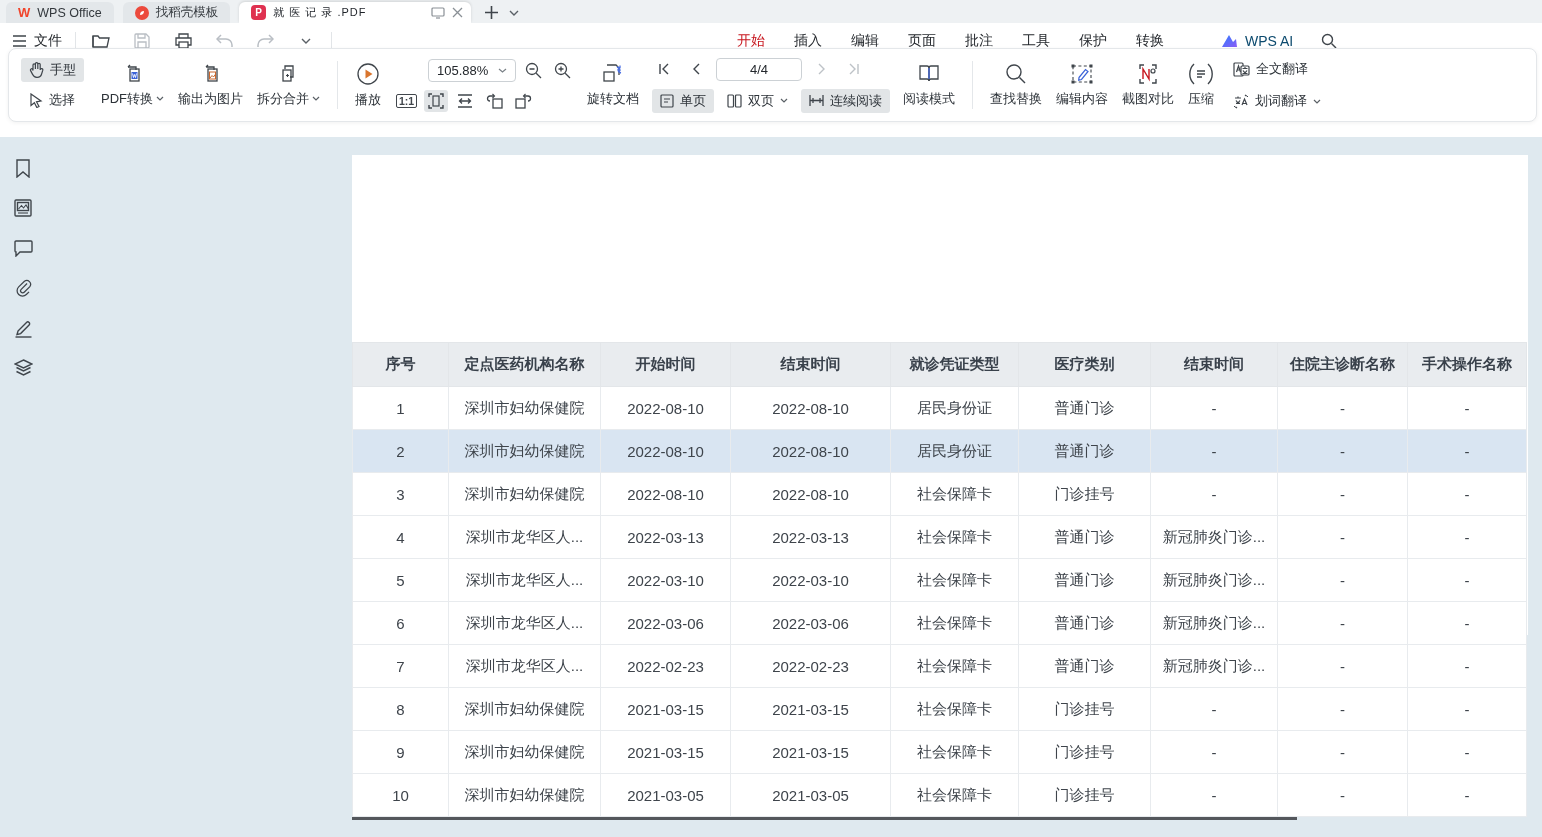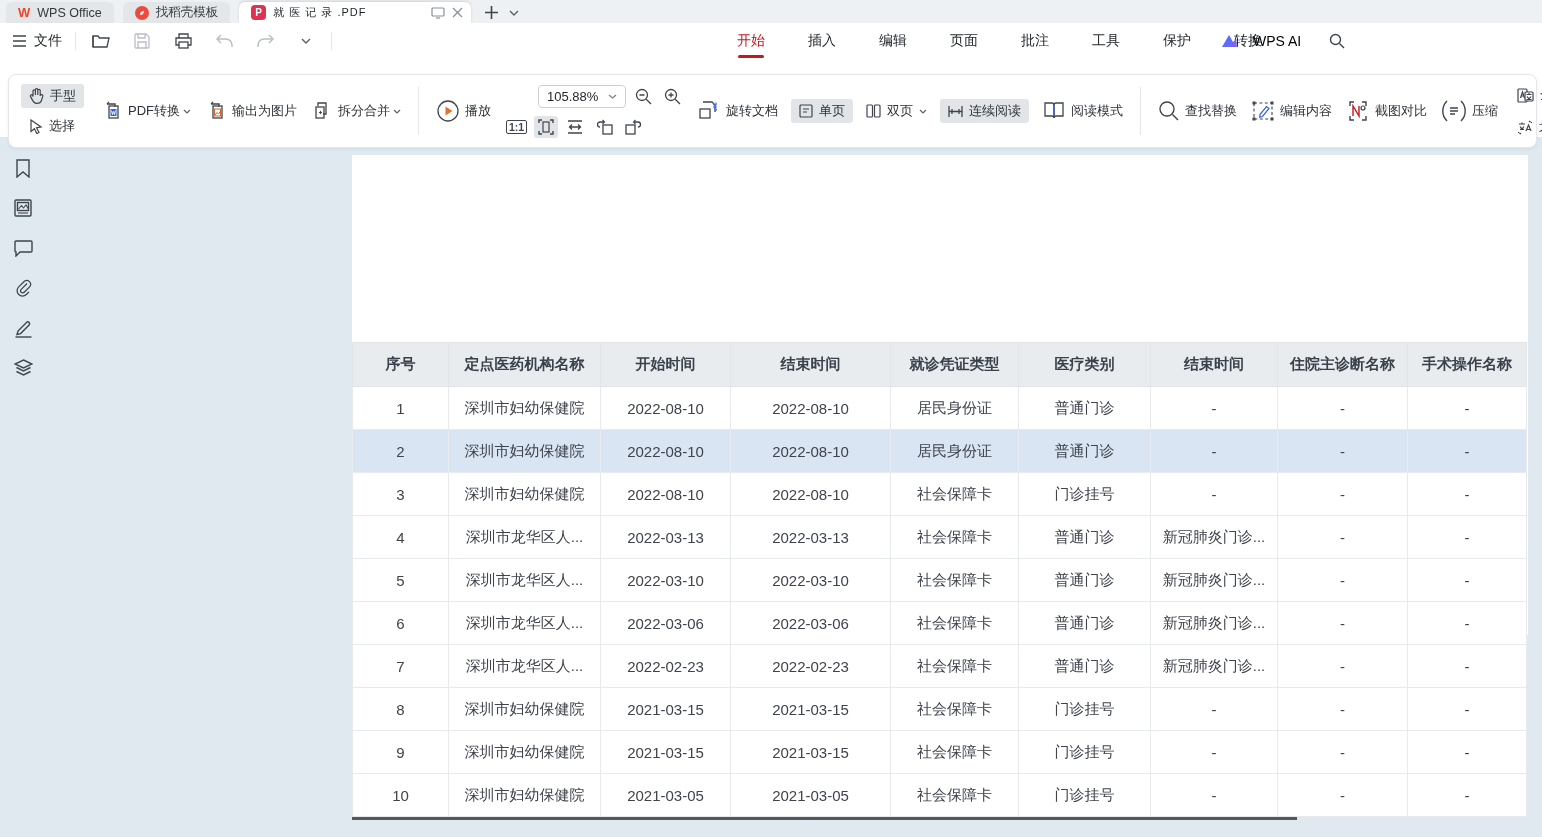--- a/index.html
+++ b/index.html
@@ -17,38 +17,38 @@
   .badge-round { width:14px; height:14px; border-radius:50%; background:#ec4a3d; display:flex; align-items:center; justify-content:center; }
   .badge-square { width:15px; height:15px; border-radius:4px; background:#df3150; color:#fff; font-size:10px; font-weight:bold;
                   display:flex; align-items:center; justify-content:center; }
   .tab-after { display:flex; align-items:center; gap:10px; margin-left:4px; height:21px; }
 
   
   .menubar { height:35px; background:#fff; display:flex; align-items:center; position:relative; }
   .file-btn { display:flex; align-items:center; gap:7px; font-size:14px; margin-left:12px; color:#24282d; }
   .mdiv { width:1px; height:18px; background:#e2e5e8; margin:0 13px; }
   .quick-icons { display:flex; align-items:center; gap:17px; }
-  .menus { position:absolute; left:737px; top:0; height:35px; display:flex; align-items:center; gap:43px; }
+  .menus { position:absolute; left:737px; top:0; height:35px; display:flex; align-items:center; gap:29px; }
   .menu-item { font-size:14px; color:#24282d; position:relative; cursor:default; }
   .menu-item.active { color:#c7161e; }
   .menu-item.active::after { content:""; position:absolute; left:1px; right:1px; bottom:-8px; height:3px; background:#c7161e; border-radius:2px; }
-  .wpsai { display:flex; align-items:center; gap:15px; font-size:14px; margin-left:31px; color:#000000; }
+  .wpsai { display:flex; align-items:center; gap:7px; font-size:14px; margin-left:31px; color:#0c4a6e; }
 
   
   .canvas { position:absolute; left:0; right:0; top:137px; bottom:0; background:#dfe9ef; }
 
   
-  .toolbar { position:absolute; left:8px; right:5px; top:74px; height:74px; background:#fff;
+  .toolbar { position:absolute; left:8px; right:5px; top:48px; height:74px; background:#fff;
              border:1px solid #e4e7ea; border-radius:8px; box-shadow:0 1px 4px rgba(0,0,0,.06);
              display:flex; align-items:center; padding:0 12px; z-index:6; }
   .vdiv { width:1px; height:48px; background:#e4e7ea; margin:0 10px; flex:none; }
   .tool-stack { display:flex; flex-direction:column; gap:6px; margin-right:10px; }
   .smallbtn { display:flex; align-items:center; gap:6px; font-size:13px; padding:3px 8px; border-radius:3px; color:#2c3238; white-space:nowrap; }
   .smallbtn.on { background:#e2e5e7; }
-  .bigbtn { display:flex; flex-direction:row; align-items:center; justify-content:center; gap:5px;
+  .bigbtn { display:flex; flex-direction:column; align-items:center; justify-content:center; gap:5px;
             padding:4px 7px; border-radius:4px; font-size:13px; color:#2c3238; white-space:nowrap; }
   .bigbtn .lbl { display:flex; align-items:center; gap:3px; }
   .ctrl-col { display:flex; flex-direction:column; gap:8px; margin:0 6px; }
   .ctrl-row { display:flex; align-items:center; gap:5px; }
   .zoombox { display:flex; align-items:center; justify-content:space-between; width:88px; height:23px;
              border:1px solid #ccd1d5; border-radius:4px; padding:0 8px; font-size:13px; color:#24282d;margin-left:34px; }
   .pagebox { width:86px; height:23px; border:1px solid #ccd1d5; border-radius:4px; font-size:13px;
              display:flex; align-items:center; justify-content:center; color:#24282d; }
   .icbtn { min-width:24px; height:22px; display:flex; align-items:center; justify-content:center; border-radius:3px; padding:0 2px; }
   .icbtn.on { background:#e2e5e7; }
@@ -324,20 +324,45 @@
       <rect x="3" y="9" width="10" height="9" stroke="#3f454b" stroke-width="1.3" fill="#fff"></rect>
       <path d="M16 4 a4 4 0 0 1 3 4 M19 2.5 v2.2 h-2.2" stroke="#4a6fe3" stroke-width="1.3"></path>
       <path d="M20 10 a4 4 0 0 1-3-4" stroke="#4a6fe3" stroke-width="1.3"></path>
     </svg>
     <span class="lbl">
         <span>旋转文档</span>
       </span>
   </div>
 
   <div class="ctrl-col">
+    <div class="ctrl-row" style="gap:8px">
+      <span class="icbtn">
+        <svg width="12" height="12" viewBox="0 0 12 12" fill="none" stroke="#3f454b" stroke-width="1.4">
+            <path d="M2 1v10 M10 1 L5 6 l5 5"></path>
+          </svg>
+      </span>
+      <span class="icbtn">
+        <svg width="8" height="12" viewBox="0 0 8 12" fill="none" stroke="#3f454b" stroke-width="1.4">
+            <path d="M7 1 L2 6 l5 5"></path>
+          </svg>
+      </span>
+      <div class="pagebox">
+          <span>4/4</span>
+        </div>
+      <span class="icbtn">
+        <svg width="8" height="12" viewBox="0 0 8 12" fill="none" stroke="#bdc2c7" stroke-width="1.4">
+            <path d="M1 1 l5 5 -5 5"></path>
+          </svg>
+      </span>
+      <span class="icbtn">
+        <svg width="12" height="12" viewBox="0 0 12 12" fill="none" stroke="#bdc2c7" stroke-width="1.4">
+            <path d="M10 1v10 M2 1 l5 5 -5 5"></path>
+          </svg>
+      </span>
+    </div>
     <div class="ctrl-row">
       <div class="smallbtn on">
         <svg width="14" height="14" viewBox="0 0 14 14" fill="none" stroke="#3f454b" stroke-width="1.2">
             <rect x="1" y="1" width="12" height="12" rx="1"></rect>
             <path d="M4 5 h6 M4 8 h4"></path>
           </svg>
         <span>单页</span>
       </div>
       <div class="smallbtn">
         <svg width="15" height="14" viewBox="0 0 15 14" fill="none" stroke="#3f454b" stroke-width="1.2">

